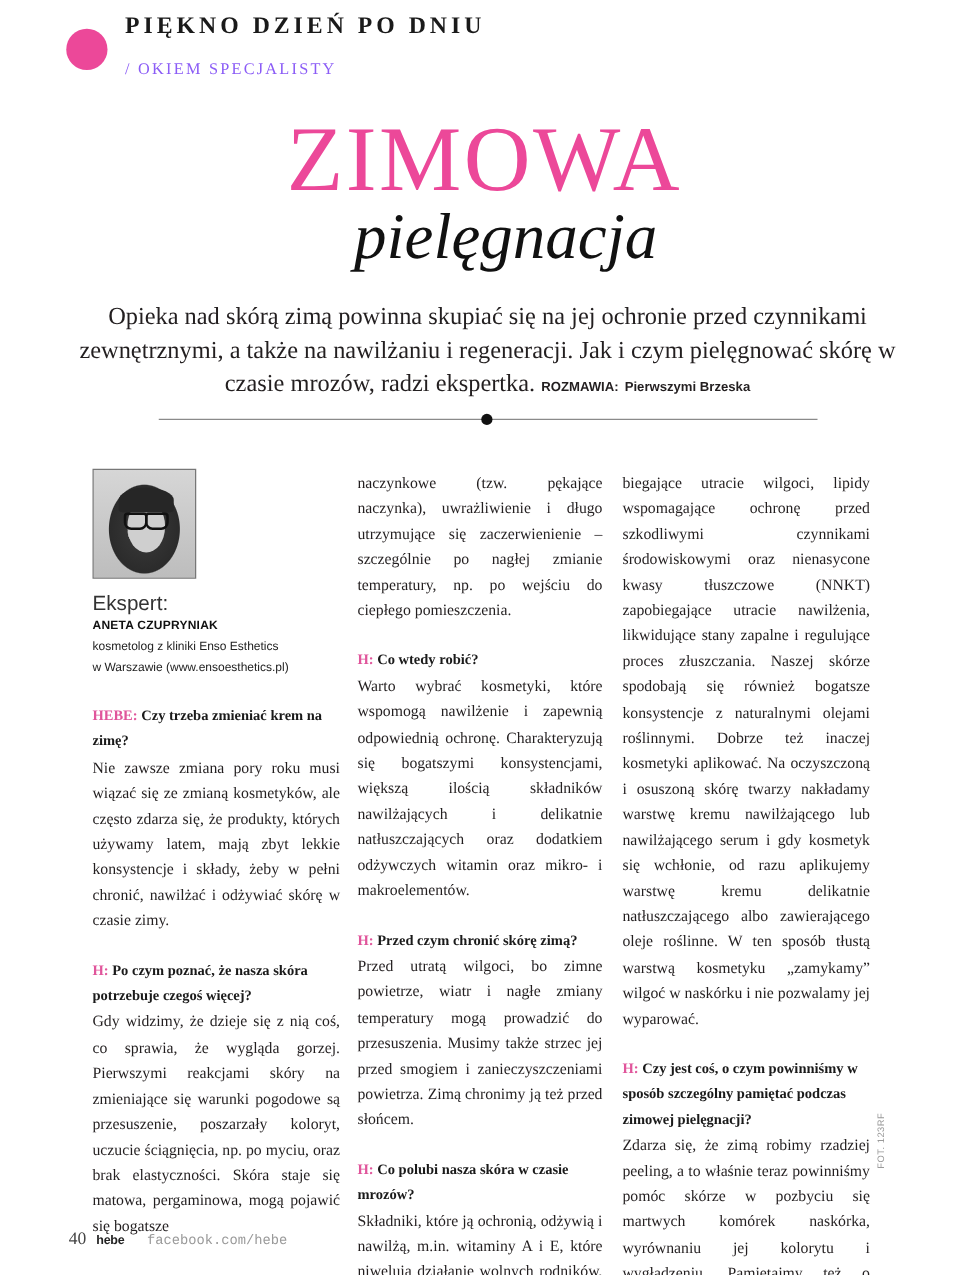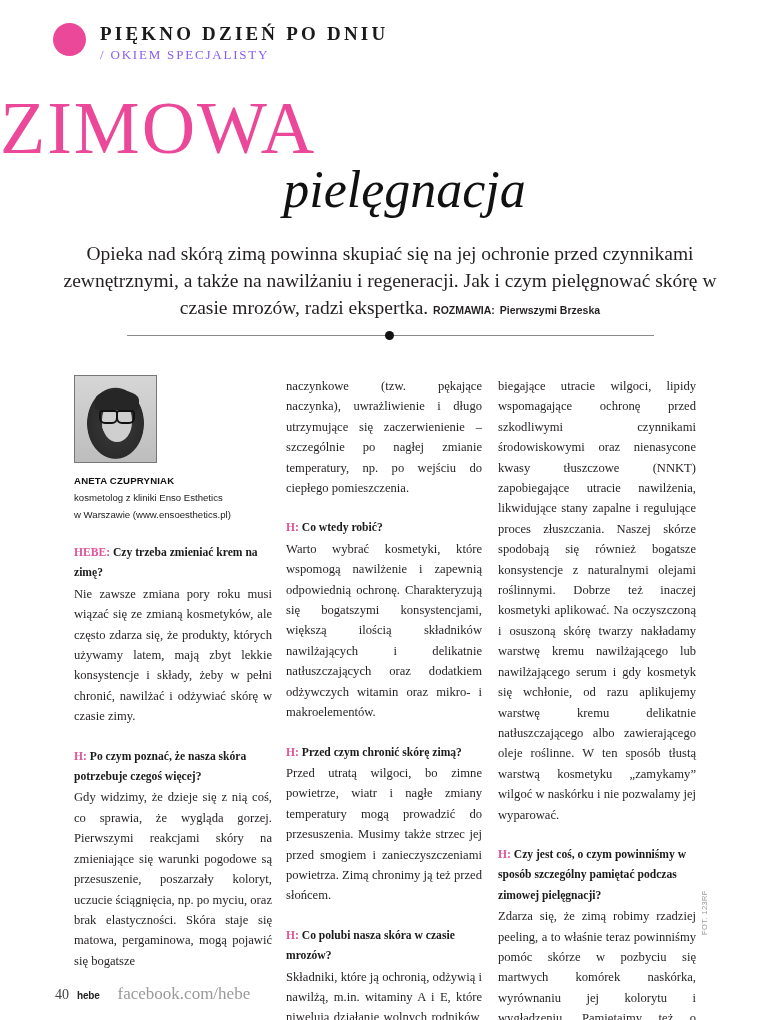--- a/index.html
+++ b/index.html
@@ -1,23 +1,23 @@
 <!DOCTYPE html>
 <html><head>
   <meta charset="utf-8">
   <style>
     * { margin: 0; padding: 0; box-sizing: border-box; }
     html, body { width: 775px; height: 1020px; background: #ffffff; overflow: hidden; }
     body { position: relative; font-family: "Liberation Serif", serif; color: #231f20; }
 
     .section-dot { position: absolute; left: 53px; top: 23px; width: 33px; height: 33px; border-radius: 50%; background: #ec4899; }
-    .section-title { position: absolute; left: 100px; top: 23px; font-family: "Liberation Serif", serif; font-size: 19px; font-weight: bold; letter-spacing: 3.2px; color: #1a1a1a; }
+    .section-title { position: absolute; left: 100px; top: 10px; font-family: "Liberation Serif", serif; font-size: 19px; font-weight: bold; letter-spacing: 3.2px; color: #1a1a1a; }
     .section-sub { position: absolute; left: 100px; top: 47px; font-family: "Liberation Serif", serif; font-size: 13px; letter-spacing: 1.8px; color: #8b5cf6; }
 
-    .headline { position: absolute; left: 0; width: 775px; top: 88px; font-family: "Liberation Serif", serif; font-size: 74px; line-height: 80px; color: #ec4899; letter-spacing: 2px; }
+    .headline { position: absolute; left: 0; width: 775px; top: 88px; text-align: center; font-family: "Liberation Serif", serif; font-size: 74px; line-height: 80px; color: #ec4899; letter-spacing: 2px; }
     .subheadline { position: absolute; left: 12px; width: 775px; top: 160px; text-align: center; font-family: "Liberation Serif", serif; font-style: italic; font-size: 52px; line-height: 60px; color: #111; }
     .subheadline span { display: inline-block; padding-left: 10px; }
 
     .lead { position: absolute; left: 60px; width: 660px; top: 240px; text-align: center; font-family: "Liberation Serif", serif; font-size: 19.5px; line-height: 27px; color: #231f20; }
     .lead .byline-label { font-family: "Liberation Sans", sans-serif; font-size: 10.5px; font-weight: bold; letter-spacing: 0; }
     .lead .byline-name { font-family: "Liberation Sans", sans-serif; font-size: 10.5px; font-weight: bold; }
 
     .divider { position: absolute; left: 127px; top: 335px; width: 527px; height: 1px; background: #8a8a8a; }
     .divider-dot { position: absolute; left: 385px; top: 331px; width: 9px; height: 9px; border-radius: 50%; background: #111; }
 
@@ -45,21 +45,21 @@
     .q { font-weight: bold; font-size: 11.6px; line-height: 20.4px; text-align: left; color: #1a1a1a; }
     .q .tag { color: #e0559b; font-weight: bold; }
     .gap { height: 20px; }
     .a { text-align: justify; }
 
     .photo-credit { position: absolute; left: 700px; top: 935px; transform: rotate(-90deg); transform-origin: left top; font-family: "Liberation Sans", sans-serif; font-size: 7.5px; color: #999; letter-spacing: 0.4px; }
 
     .footer { position: absolute; left: 55px; top: 984px; font-family: "Liberation Serif", serif; display: flex; align-items: baseline; gap: 8px; }
     .footer .page-num { font-size: 14px; color: #444; }
     .footer .brand { font-family: "Liberation Sans", sans-serif; font-size: 10px; font-weight: bold; color: #222; letter-spacing: -0.2px; }
-    .footer .social { font-size: 17px; color: #9a9a9a; margin-left: 10px; }
+    .footer .social { font-size: 11px; color: #9a9a9a; margin-left: 10px; font-family: Liberation Mono, monospace; }
   </style>
 </head>
 <body>
 
 <div class="section-dot"></div>
 <div class="section-title">PIĘKNO DZIEŃ PO DNIU</div>
 <div class="section-sub">/ OKIEM SPECJALISTY</div>
 
 <div class="headline">ZIMOWA</div>
 <div class="subheadline"><span>pielęgnacja</span></div>
@@ -72,20 +72,21 @@
 
 <div class="divider"></div>
 <div class="divider-dot"></div>
 
 <div class="col col1">
   <div class="photo">
     <div class="face"></div>
     <div class="bangs"></div>
     <div class="glasses"></div>
   </div>
+  <div class="expert-label">Ekspert:</div>
   <div class="expert-name">ANETA CZUPRYNIAK</div>
   <div class="expert-desc">
     <div>kosmetolog z kliniki Enso Esthetics</div>
     <div>w Warszawie (www.ensoesthetics.pl)</div>
   </div>
   <div class="gap"></div>
   <div class="q"><span class="tag">HEBE:</span> <span>Czy trzeba zmieniać krem na zimę?</span></div>
   <div class="a">Nie zawsze zmiana pory roku musi wiązać się ze zmianą kosmetyków, ale często zdarza się, że produkty, których używamy latem, mają zbyt lekkie konsystencje i składy, żeby w pełni chronić, nawilżać i odżywiać skórę w czasie zimy.</div>
   <div class="gap"></div>
   <div class="q"><span class="tag">H:</span> <span>Po czym poznać, że nasza skóra potrzebuje czegoś więcej?</span></div>

